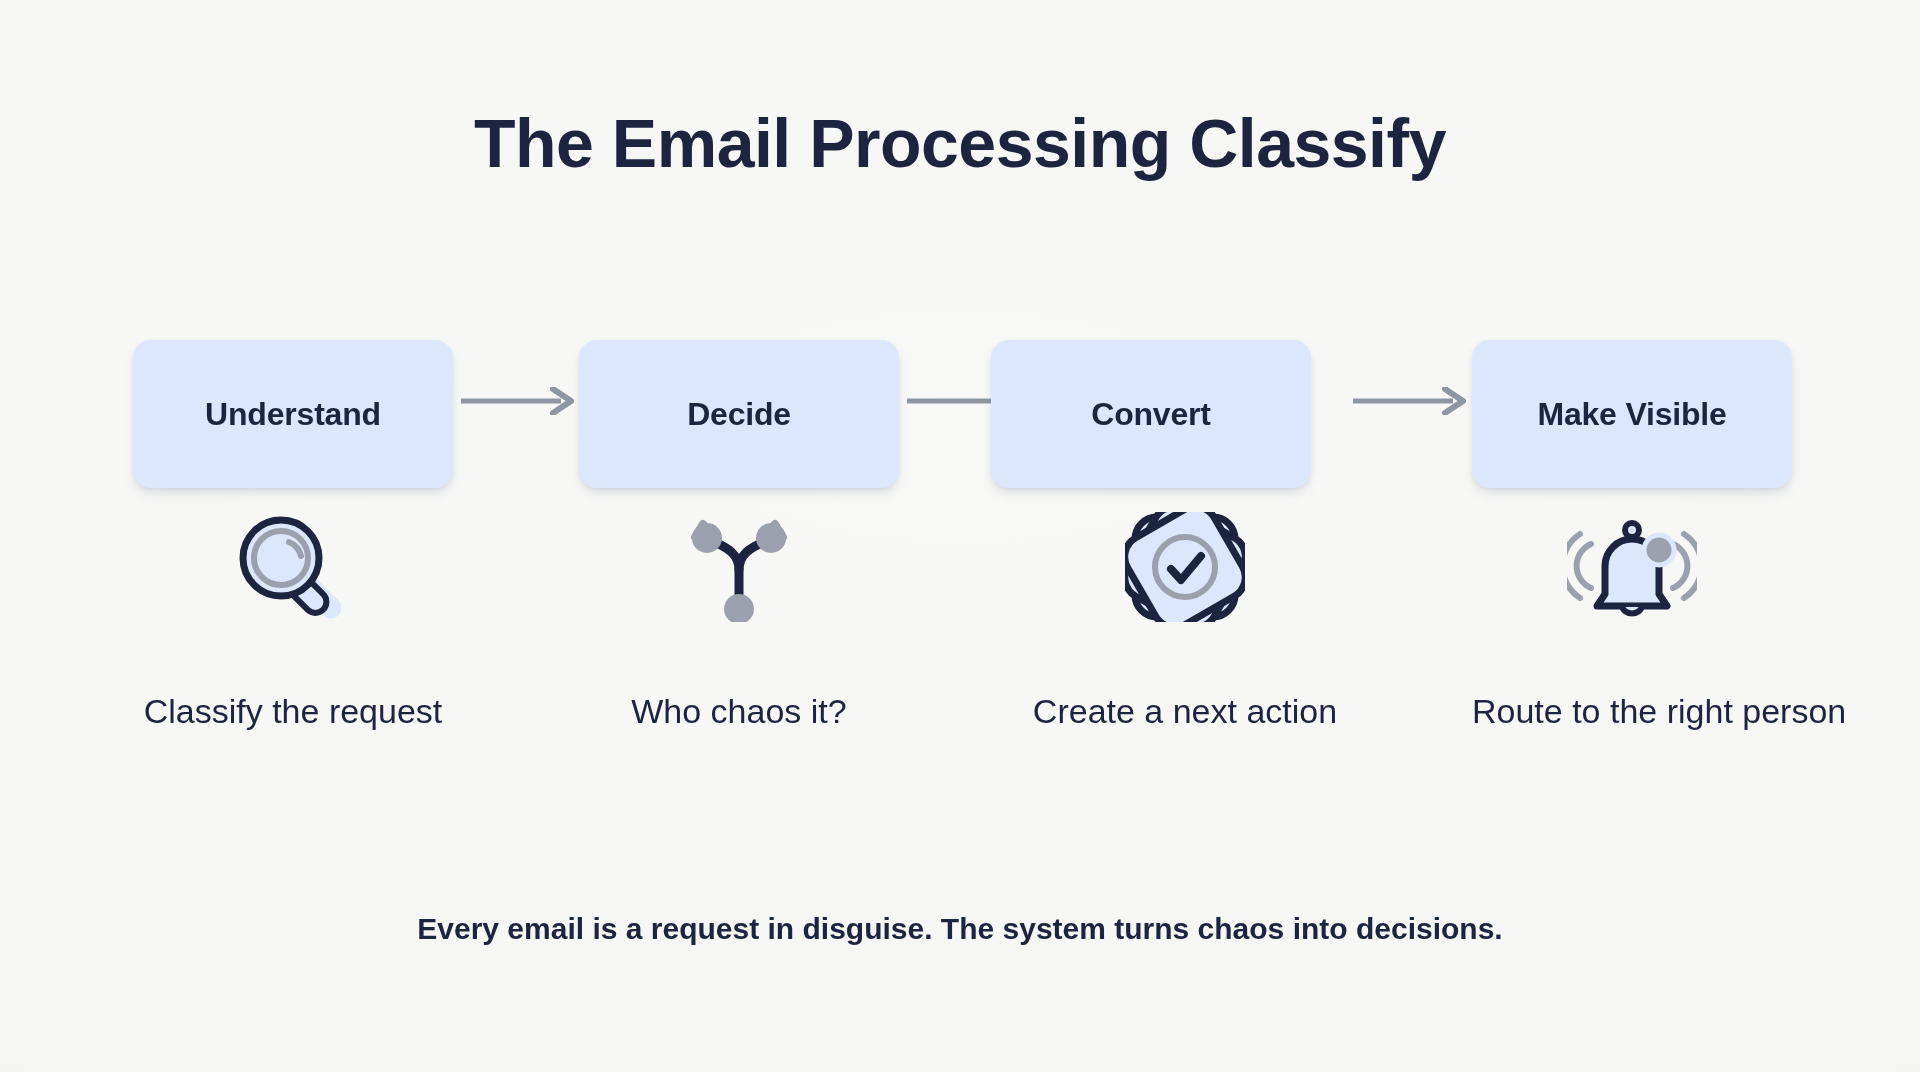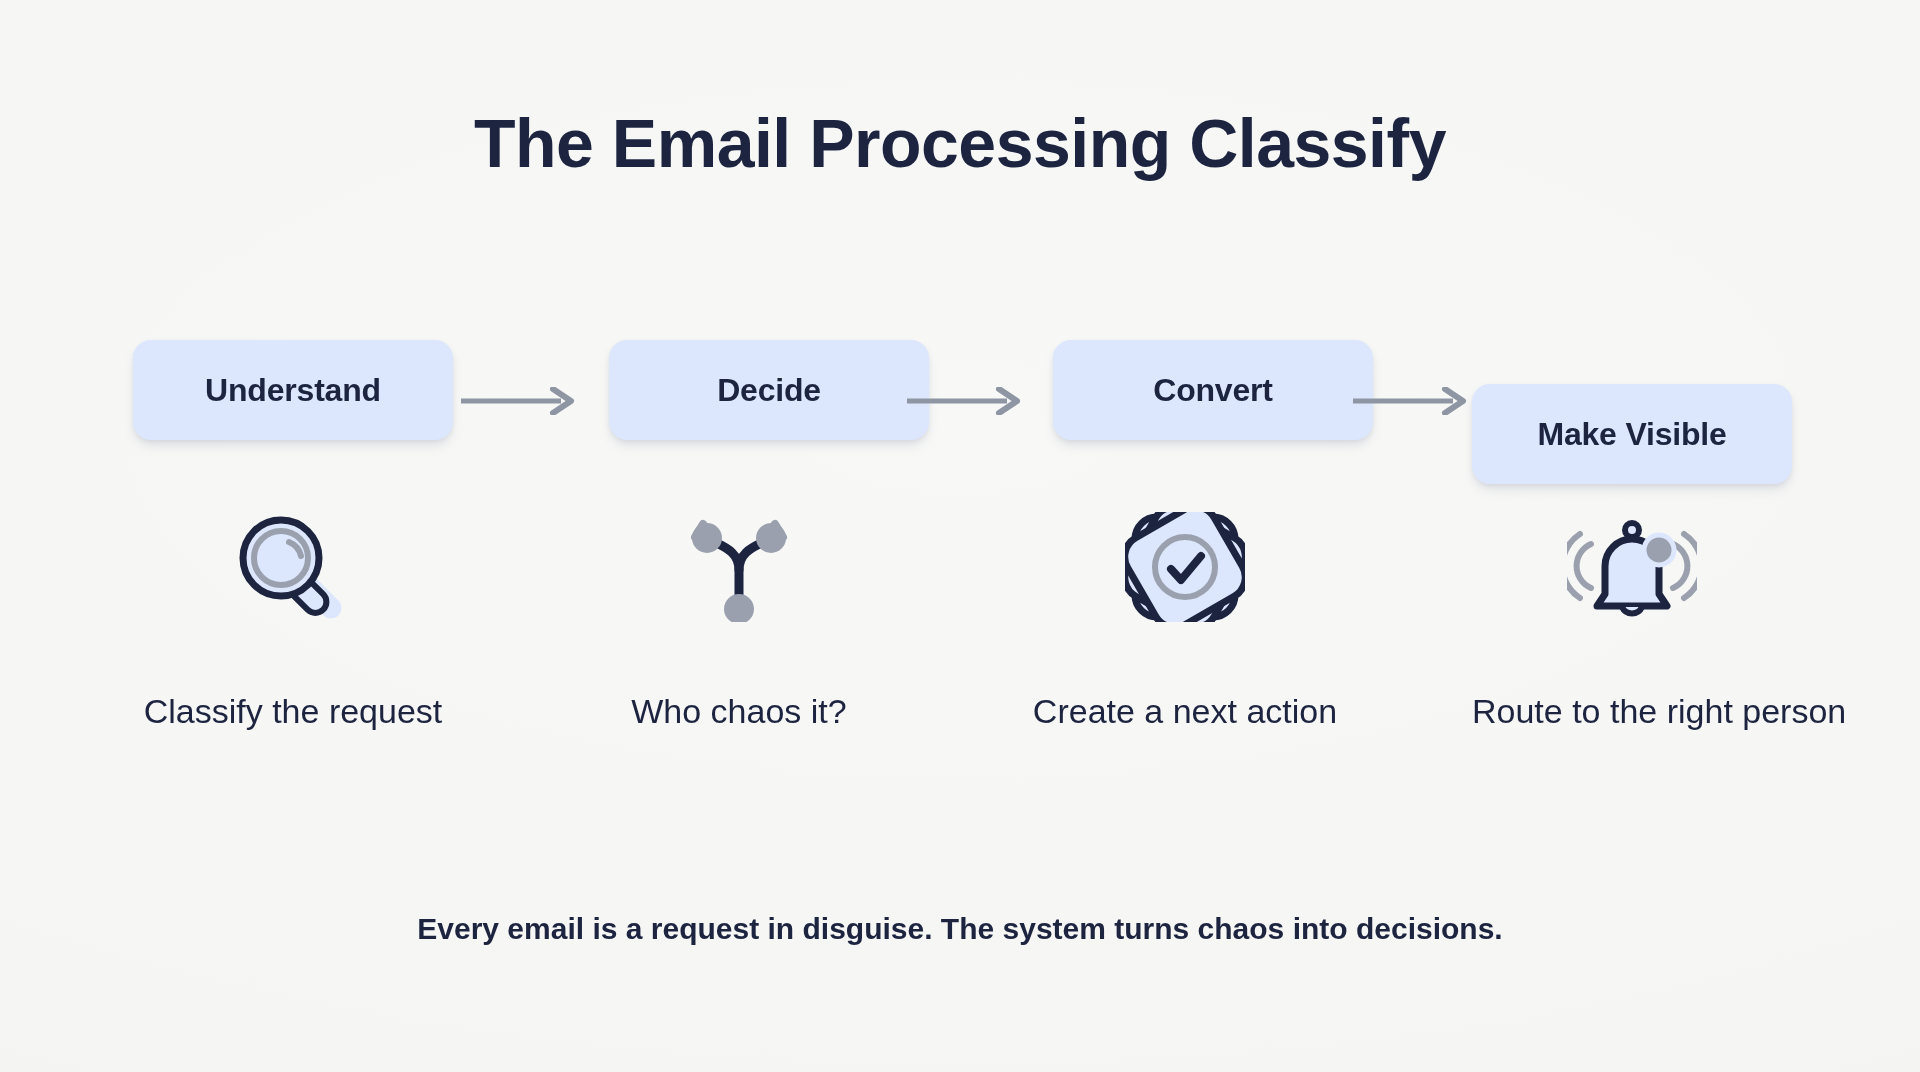--- a/index.html
+++ b/index.html
@@ -42,41 +42,41 @@
     top: 340px;
     left: 133px;
     width: 1659px;
     height: 124px;
   }
 
   .stage-pill {
     position: absolute;
     top: 0;
     width: 320px;
-    height: 100px;
+    height: 148px;
     background: #dce7fd;
     border-radius: 18px;
     box-shadow: 0 7px 12px -2px rgba(120,128,150,0.20),
                 0 2px 4px rgba(120,128,150,0.10);
     display: flex;
     align-items: center;
     justify-content: center;
   }
   .stage-pill .stage-label {
     font-size: 32px;
     font-weight: bold;
     color: #1c2440;
     letter-spacing: -0.2px;
     white-space: nowrap;
   }
 
   .pill-0 { left: 0px; }
-  .pill-1 { left: 446px; margin-left: 30px; }
-  .pill-2 { left: 920px; justify-content: center; }
-  .pill-3 { left: 1339px; margin-top: 44px; }
+  .pill-1 { left: 446px; }
+  .pill-2 { left: 858px; justify-content: center; }
+  .pill-3 { left: 1339px; }
 
   .arrow {
     position: absolute;
     top: 47px;
     width: 118px;
     height: 28px;
   }
   .arrow-0 { left: 328px; }
   .arrow-1 { left: 774px; }
   .arrow-2 { left: 1220px; }

